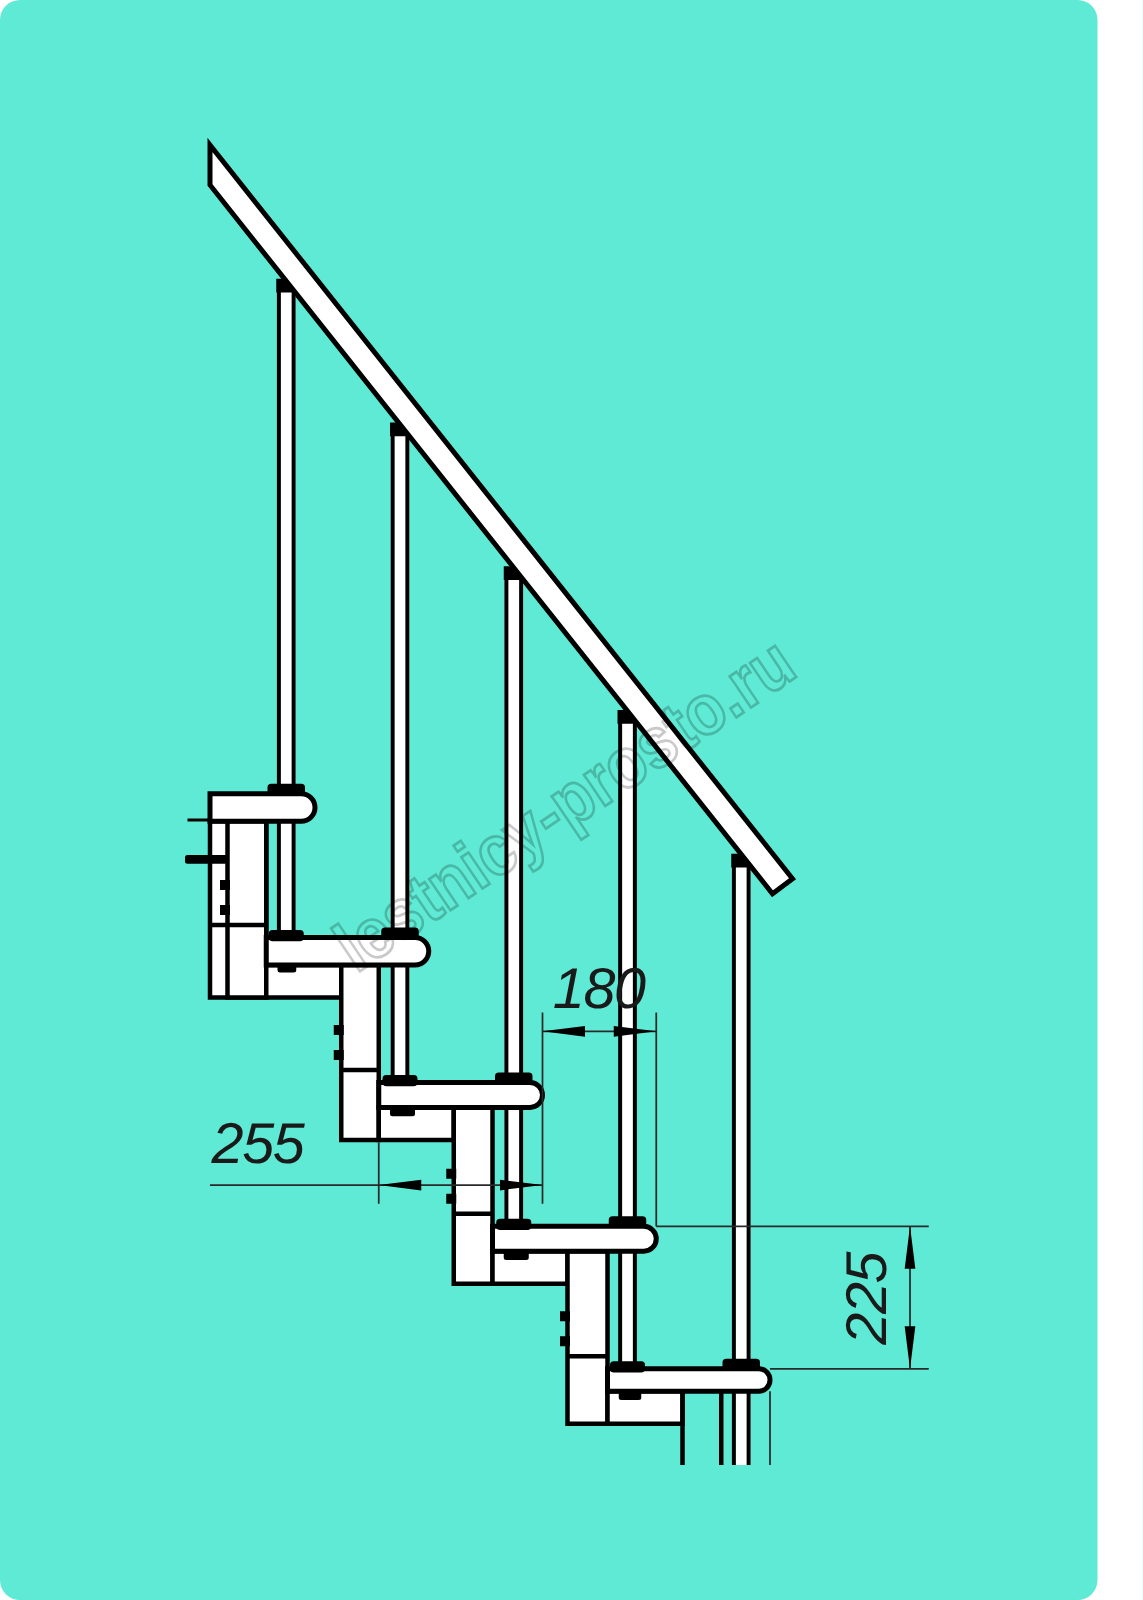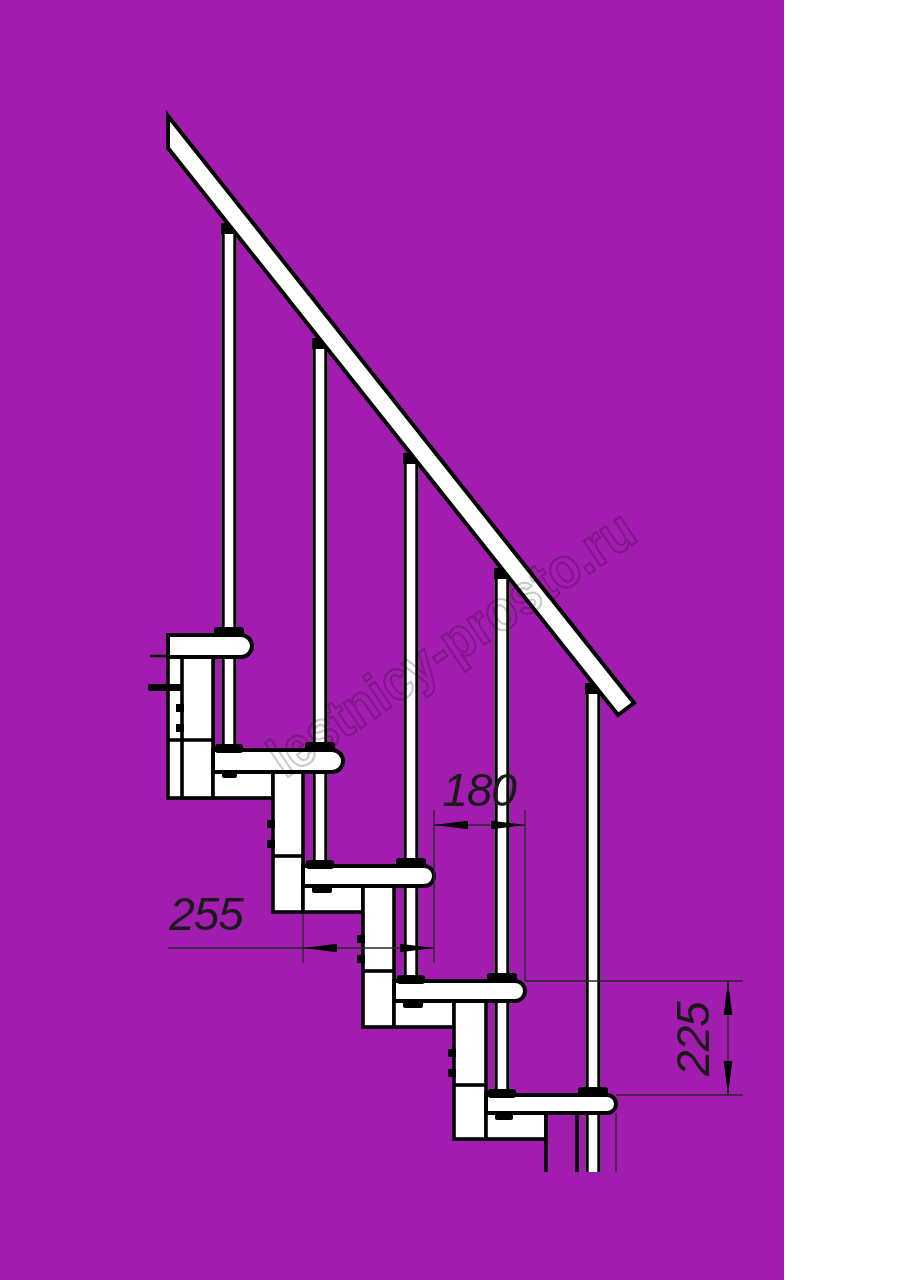--- a/index.html
+++ b/index.html
@@ -1,21 +1,22 @@
 <!DOCTYPE html>
 <html><head>
 <meta charset="utf-8">
 <style>
   html,body{margin:0;padding:0;background:#ffffff;}
   .sheet{
     position:relative;
-    width:784px;height:1280px;
-    background:#a21caf;
+    width:878px;height:1280px;
+    background:#5eead4;
     overflow:hidden;
     font-family:"Liberation Sans", sans-serif;
+    border-radius:16px;
   }
   svg{display:block;}
   .dim-text{
     font-family:"Liberation Sans", sans-serif;
     font-style:italic;
     font-size:46px;
     fill:#1a1a1a;
     letter-spacing:-1px;
   }
   .wm-text{

